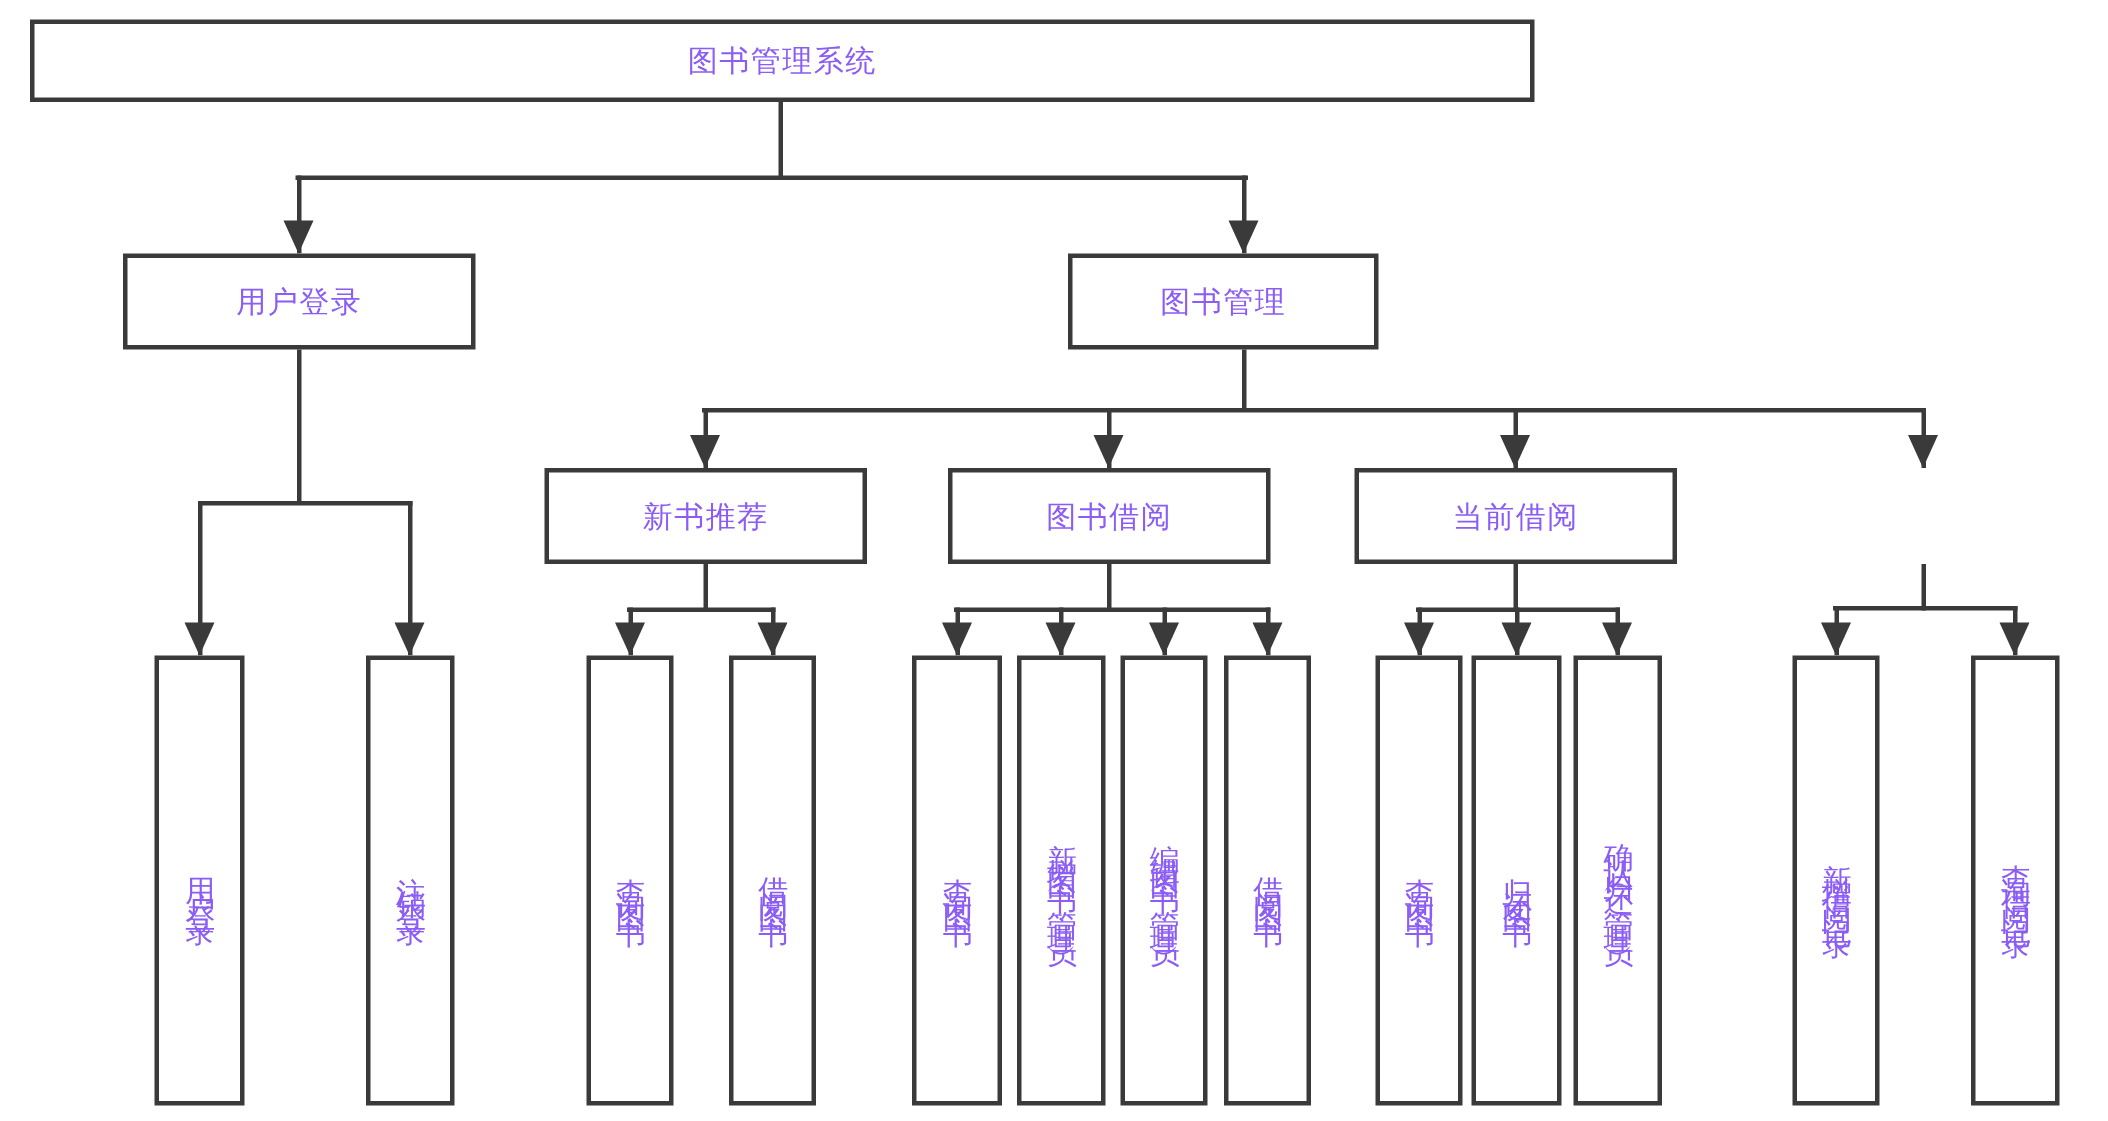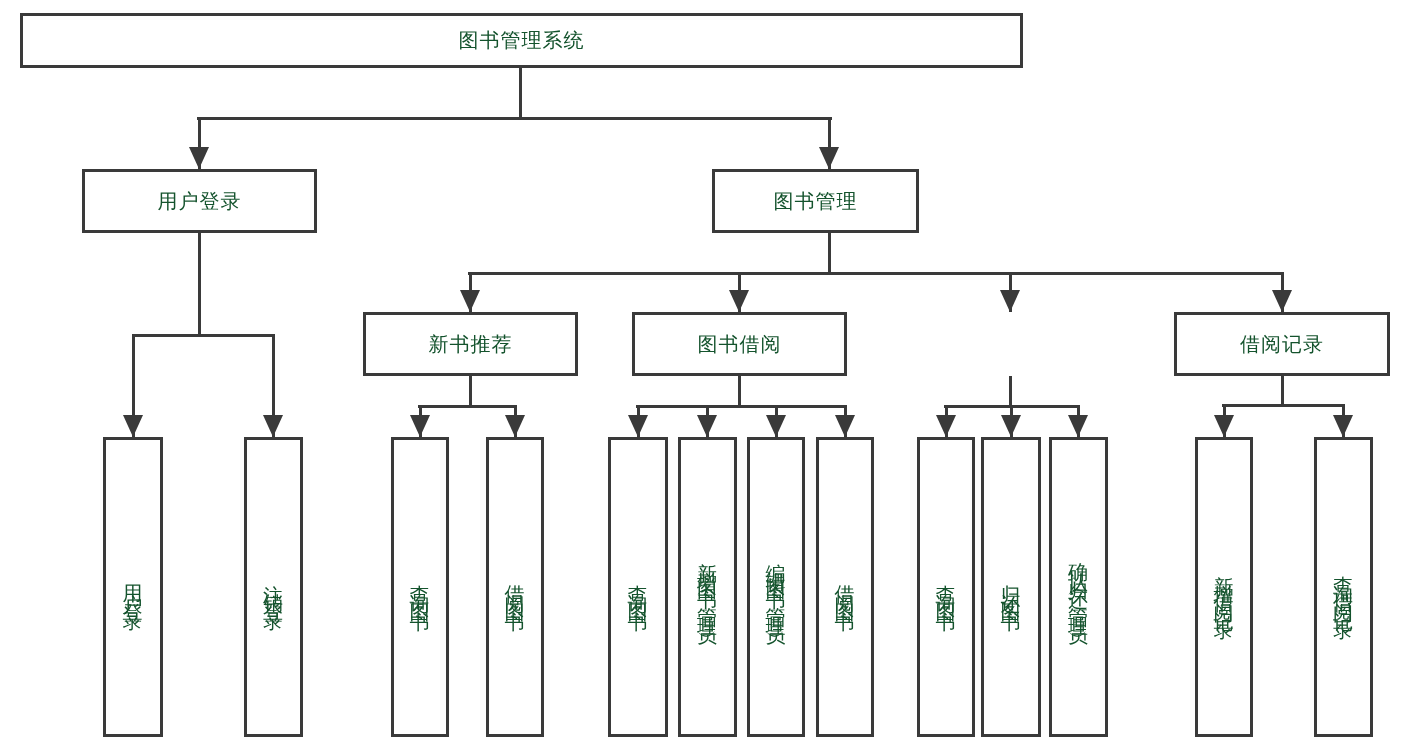--- a/index.html
+++ b/index.html
@@ -14,21 +14,21 @@
   }
   .box {
     position: absolute;
     box-sizing: border-box;
     border: 3px solid #3a3a3a;
     background: #ffffff;
     display: flex;
     align-items: center;
     justify-content: center;
     font-size: 20px;
-    color: #14532d;
+    color: #8b5cf6;
     letter-spacing: 1px;
     text-align: center;
   }
   .vtext {
     writing-mode: vertical-rl;
     text-orientation: mixed;
     letter-spacing: 9px;
     font-size: 20px;
     line-height: 1.1;
   }
@@ -101,22 +101,22 @@
   <div class="arrow" style="left:1000px; top:290px;"></div>
   <div class="vline" style="left:1281px; top:272px; height:40px;"></div>
   <div class="arrow" style="left:1272px; top:290px;"></div>
 
   <div class="box" style="left:363px; top:312px; width:215px; height:64px;">
     <span>新书推荐</span>
   </div>
   <div class="box" style="left:632px; top:312px; width:215px; height:64px;">
     <span>图书借阅</span>
   </div>
-  <div class="box" style="left:1174px; top:312px; width:216px; height:64px;">
-    <span>借阅记录</span>
+  <div class="box" style="left:903px; top:312px; width:215px; height:64px;">
+    <span>当前借阅</span>
   </div>
 
   <div class="vline" style="left:469px; top:376px; height:32px;"></div>
   <div class="hline" style="left:418px; top:405px; width:99px;"></div>
   <div class="vline" style="left:419px; top:405px; height:32px;"></div>
   <div class="arrow" style="left:410px; top:415px;"></div>
   <div class="vline" style="left:514px; top:405px; height:32px;"></div>
   <div class="arrow" style="left:505px; top:415px;"></div>
 
   <div class="vline" style="left:738px; top:376px; height:32px;"></div>

